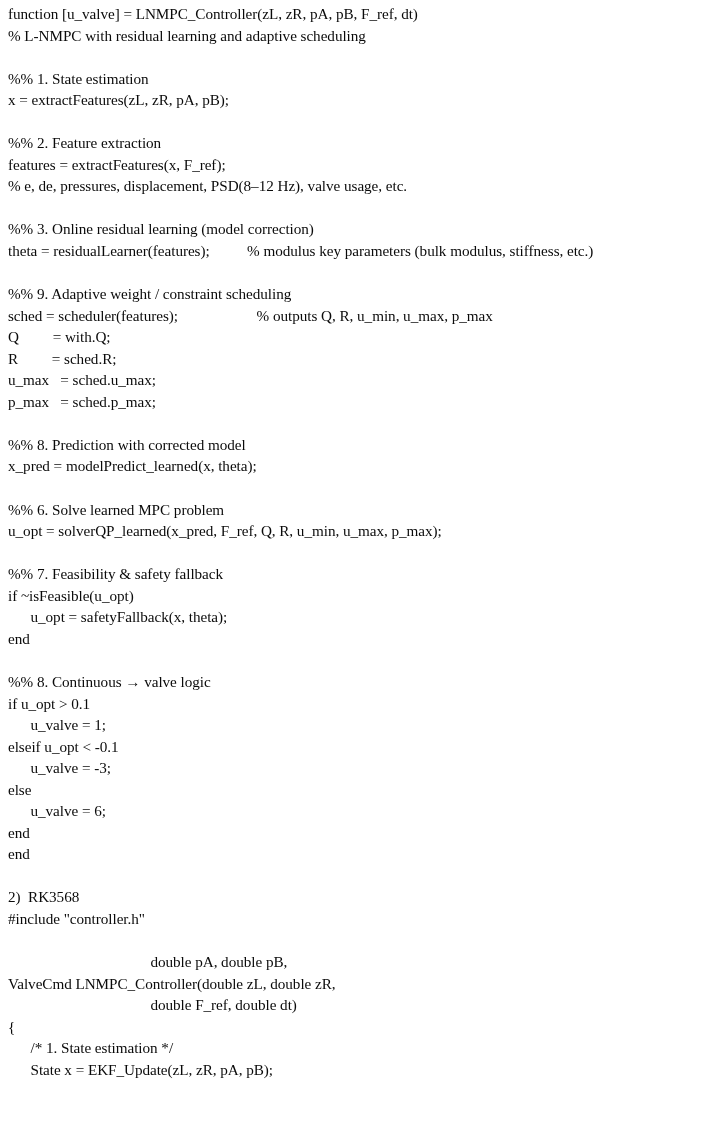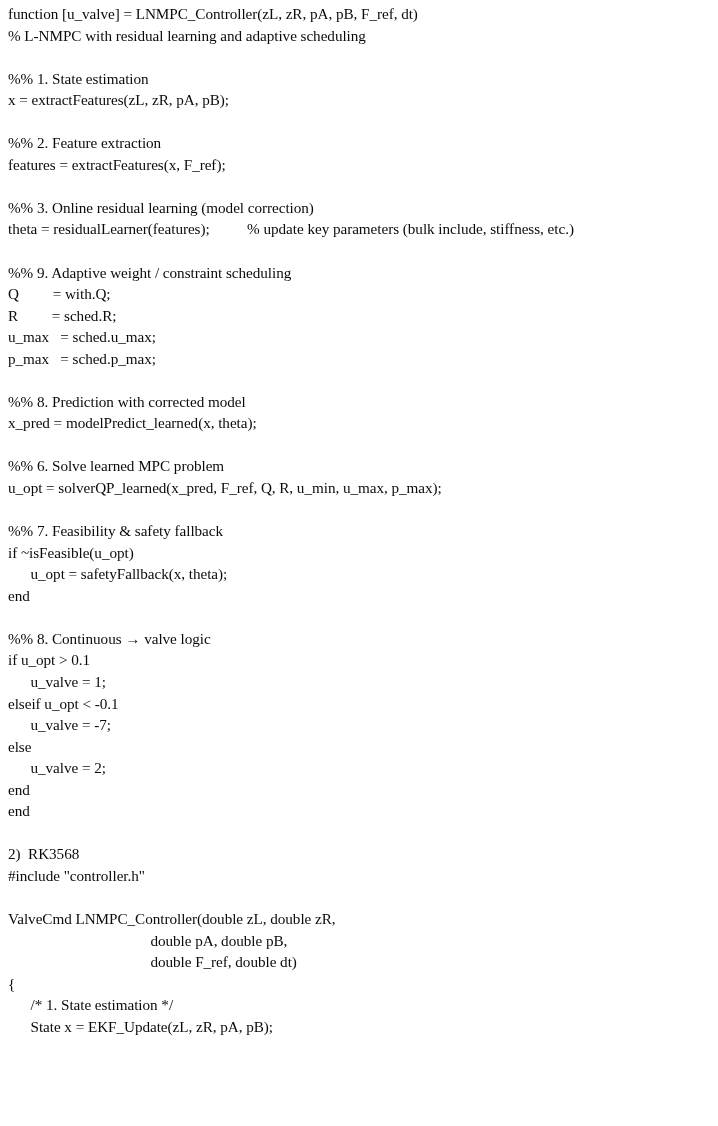--- a/index.html
+++ b/index.html
@@ -49,54 +49,56 @@
 <div id="page">
   <div id="code-listing">
       <div class="code-line">function [u_valve] = LNMPC_Controller(zL, zR, pA, pB, F_ref, dt)</div>
       <div class="code-line">% L-NMPC with residual learning and adaptive scheduling</div>
       <div class="code-line blank"></div>
       <div class="code-line">%% 1. State estimation</div>
       <div class="code-line">x = extractFeatures(zL, zR, pA, pB);</div>
       <div class="code-line blank"></div>
       <div class="code-line">%% 2. Feature extraction</div>
       <div class="code-line">features = extractFeatures(x, F_ref);</div>
+      <div class="code-line">% e, de, pressures, displacement, PSD(8–12 Hz), valve usage, etc.</div>
       <div class="code-line blank"></div>
       <div class="code-line">%% 3. Online residual learning (model correction)</div>
-      <div class="code-line">theta = residualLearner(features);          % update key parameters (bulk include, stiffness, etc.)</div>
+      <div class="code-line">theta = residualLearner(features);          % modulus key parameters (bulk modulus, stiffness, etc.)</div>
       <div class="code-line blank"></div>
       <div class="code-line">%% 9. Adaptive weight / constraint scheduling</div>
+      <div class="code-line">sched = scheduler(features);                     % outputs Q, R, u_min, u_max, p_max</div>
       <div class="code-line">Q         = with.Q;</div>
       <div class="code-line">R         = sched.R;</div>
       <div class="code-line">u_max   = sched.u_max;</div>
       <div class="code-line">p_max   = sched.p_max;</div>
       <div class="code-line blank"></div>
       <div class="code-line">%% 8. Prediction with corrected model</div>
       <div class="code-line">x_pred = modelPredict_learned(x, theta);</div>
       <div class="code-line blank"></div>
       <div class="code-line">%% 6. Solve learned MPC problem</div>
       <div class="code-line">u_opt = solverQP_learned(x_pred, F_ref, Q, R, u_min, u_max, p_max);</div>
       <div class="code-line blank"></div>
       <div class="code-line">%% 7. Feasibility &amp; safety fallback</div>
       <div class="code-line">if ~isFeasible(u_opt)</div>
       <div class="code-line">      u_opt = safetyFallback(x, theta);</div>
       <div class="code-line">end</div>
       <div class="code-line blank"></div>
       <div class="code-line">%% 8. Continuous → valve logic</div>
       <div class="code-line">if u_opt &gt; 0.1</div>
       <div class="code-line">      u_valve = 1;</div>
       <div class="code-line">elseif u_opt &lt; -0.1</div>
-      <div class="code-line">      u_valve = -7;</div>
+      <div class="code-line">      u_valve = -3;</div>
       <div class="code-line">else</div>
-      <div class="code-line">      u_valve = 2;</div>
+      <div class="code-line">      u_valve = 6;</div>
       <div class="code-line">end</div>
       <div class="code-line">end</div>
       <div class="code-line blank"></div>
       <div class="code-line">2)  RK3568</div>
       <div class="code-line">#include "controller.h"</div>
       <div class="code-line blank"></div>
+      <div class="code-line">                                      double pA, double pB,</div>
       <div class="code-line">ValveCmd LNMPC_Controller(double zL, double zR,</div>
-      <div class="code-line">                                      double pA, double pB,</div>
       <div class="code-line">                                      double F_ref, double dt)</div>
       <div class="code-line">{</div>
       <div class="code-line">      /* 1. State estimation */</div>
       <div class="code-line">      State x = EKF_Update(zL, zR, pA, pB);</div>
     </div>
 </div>
 
 </body></html>

